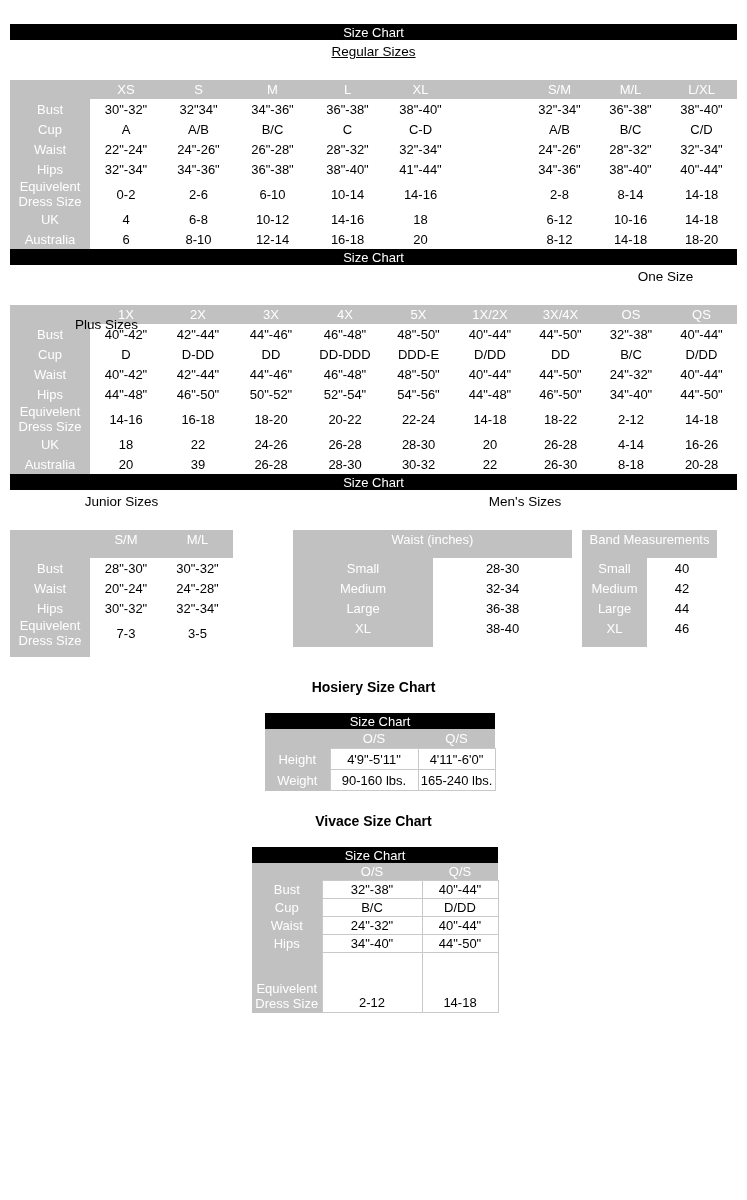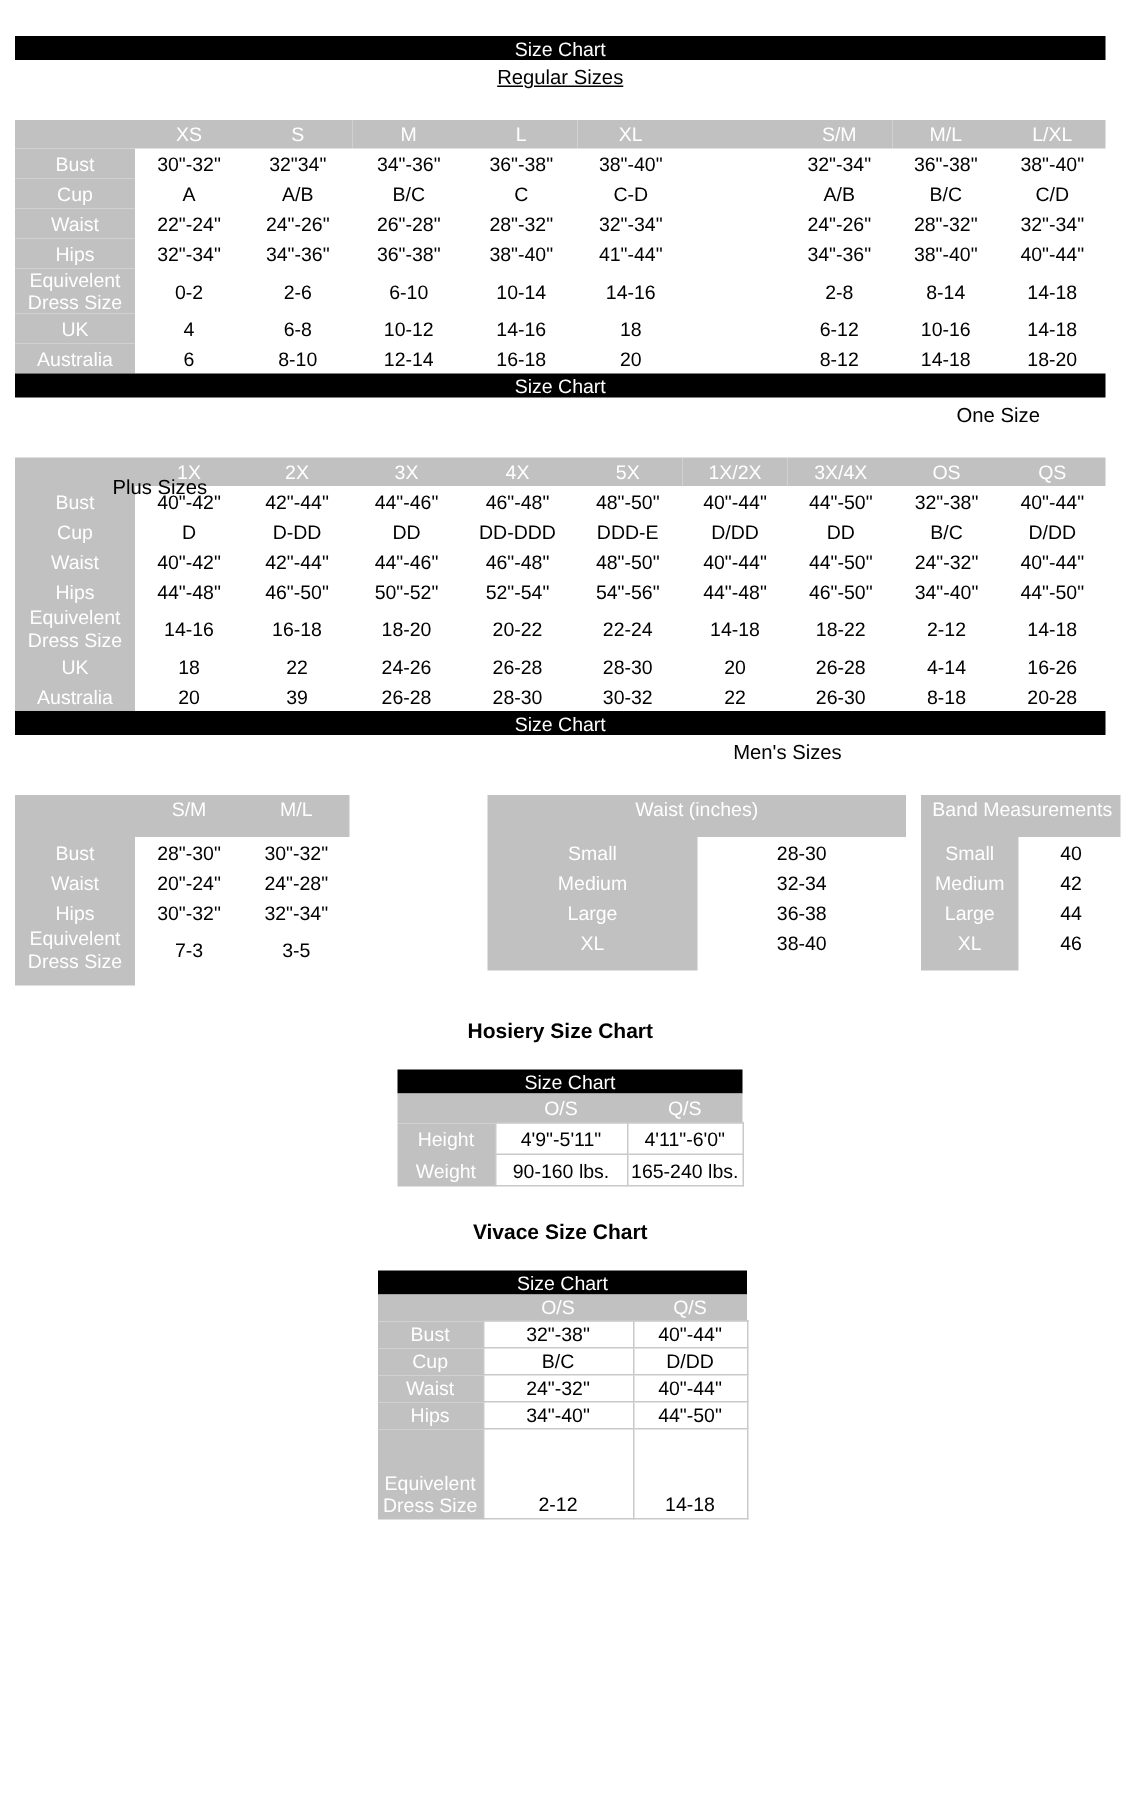--- a/index.html
+++ b/index.html
@@ -61,21 +61,21 @@
     overflow:hidden;
   }
   tr.head th{height:19px;}
   .big{width:727px;padding-left:23px;}
 
   .pad-last tr:last-child th,
   .pad-last tr:last-child td{padding-bottom:9px;}
 
   .bottom-row{display:flex;align-items:flex-start;}
   .t-junior{width:223px;}
-  .t-mens-waist{width:279px;margin-left:92px;padding-left:44px;}
+  .t-mens-waist{width:279px;margin-left:60px;padding-left:44px;}
   .t-mens-band{width:135px;margin-left:10px;}
   .hosiery-wrap{width:230px;margin:16px 0 0 255px;}
   .vivace-wrap{width:246px;margin:16px 0 0 242px;}
   .hosiery-wrap table{width:230px;}
   .vivace-wrap table{width:246px;}
   .mini-title{
     text-align:center;
     font-size:14px;
     font-weight:bold;
     margin:20px 0 0 0;
@@ -325,20 +325,21 @@
           <td>22</td>
           <td>26-30</td>
           <td>8-18</td>
           <td>20-28</td>
         </tr>
       </tbody>
     </table>
 
   <div class="bar">Size Chart</div>
   <div class="subtitle-row sub3">
+    <span class="junior-sub">Junior Sizes</span>
     <span class="mens-sub">Men's Sizes</span>
   </div>
   <div class="bottom-row">
     <table class="t-junior pad-last">
         <colgroup>
           <col style="width: 80px;">
           <col style="width: 72px;">
           <col style="width: 71px;">
         </colgroup>
         <thead>

